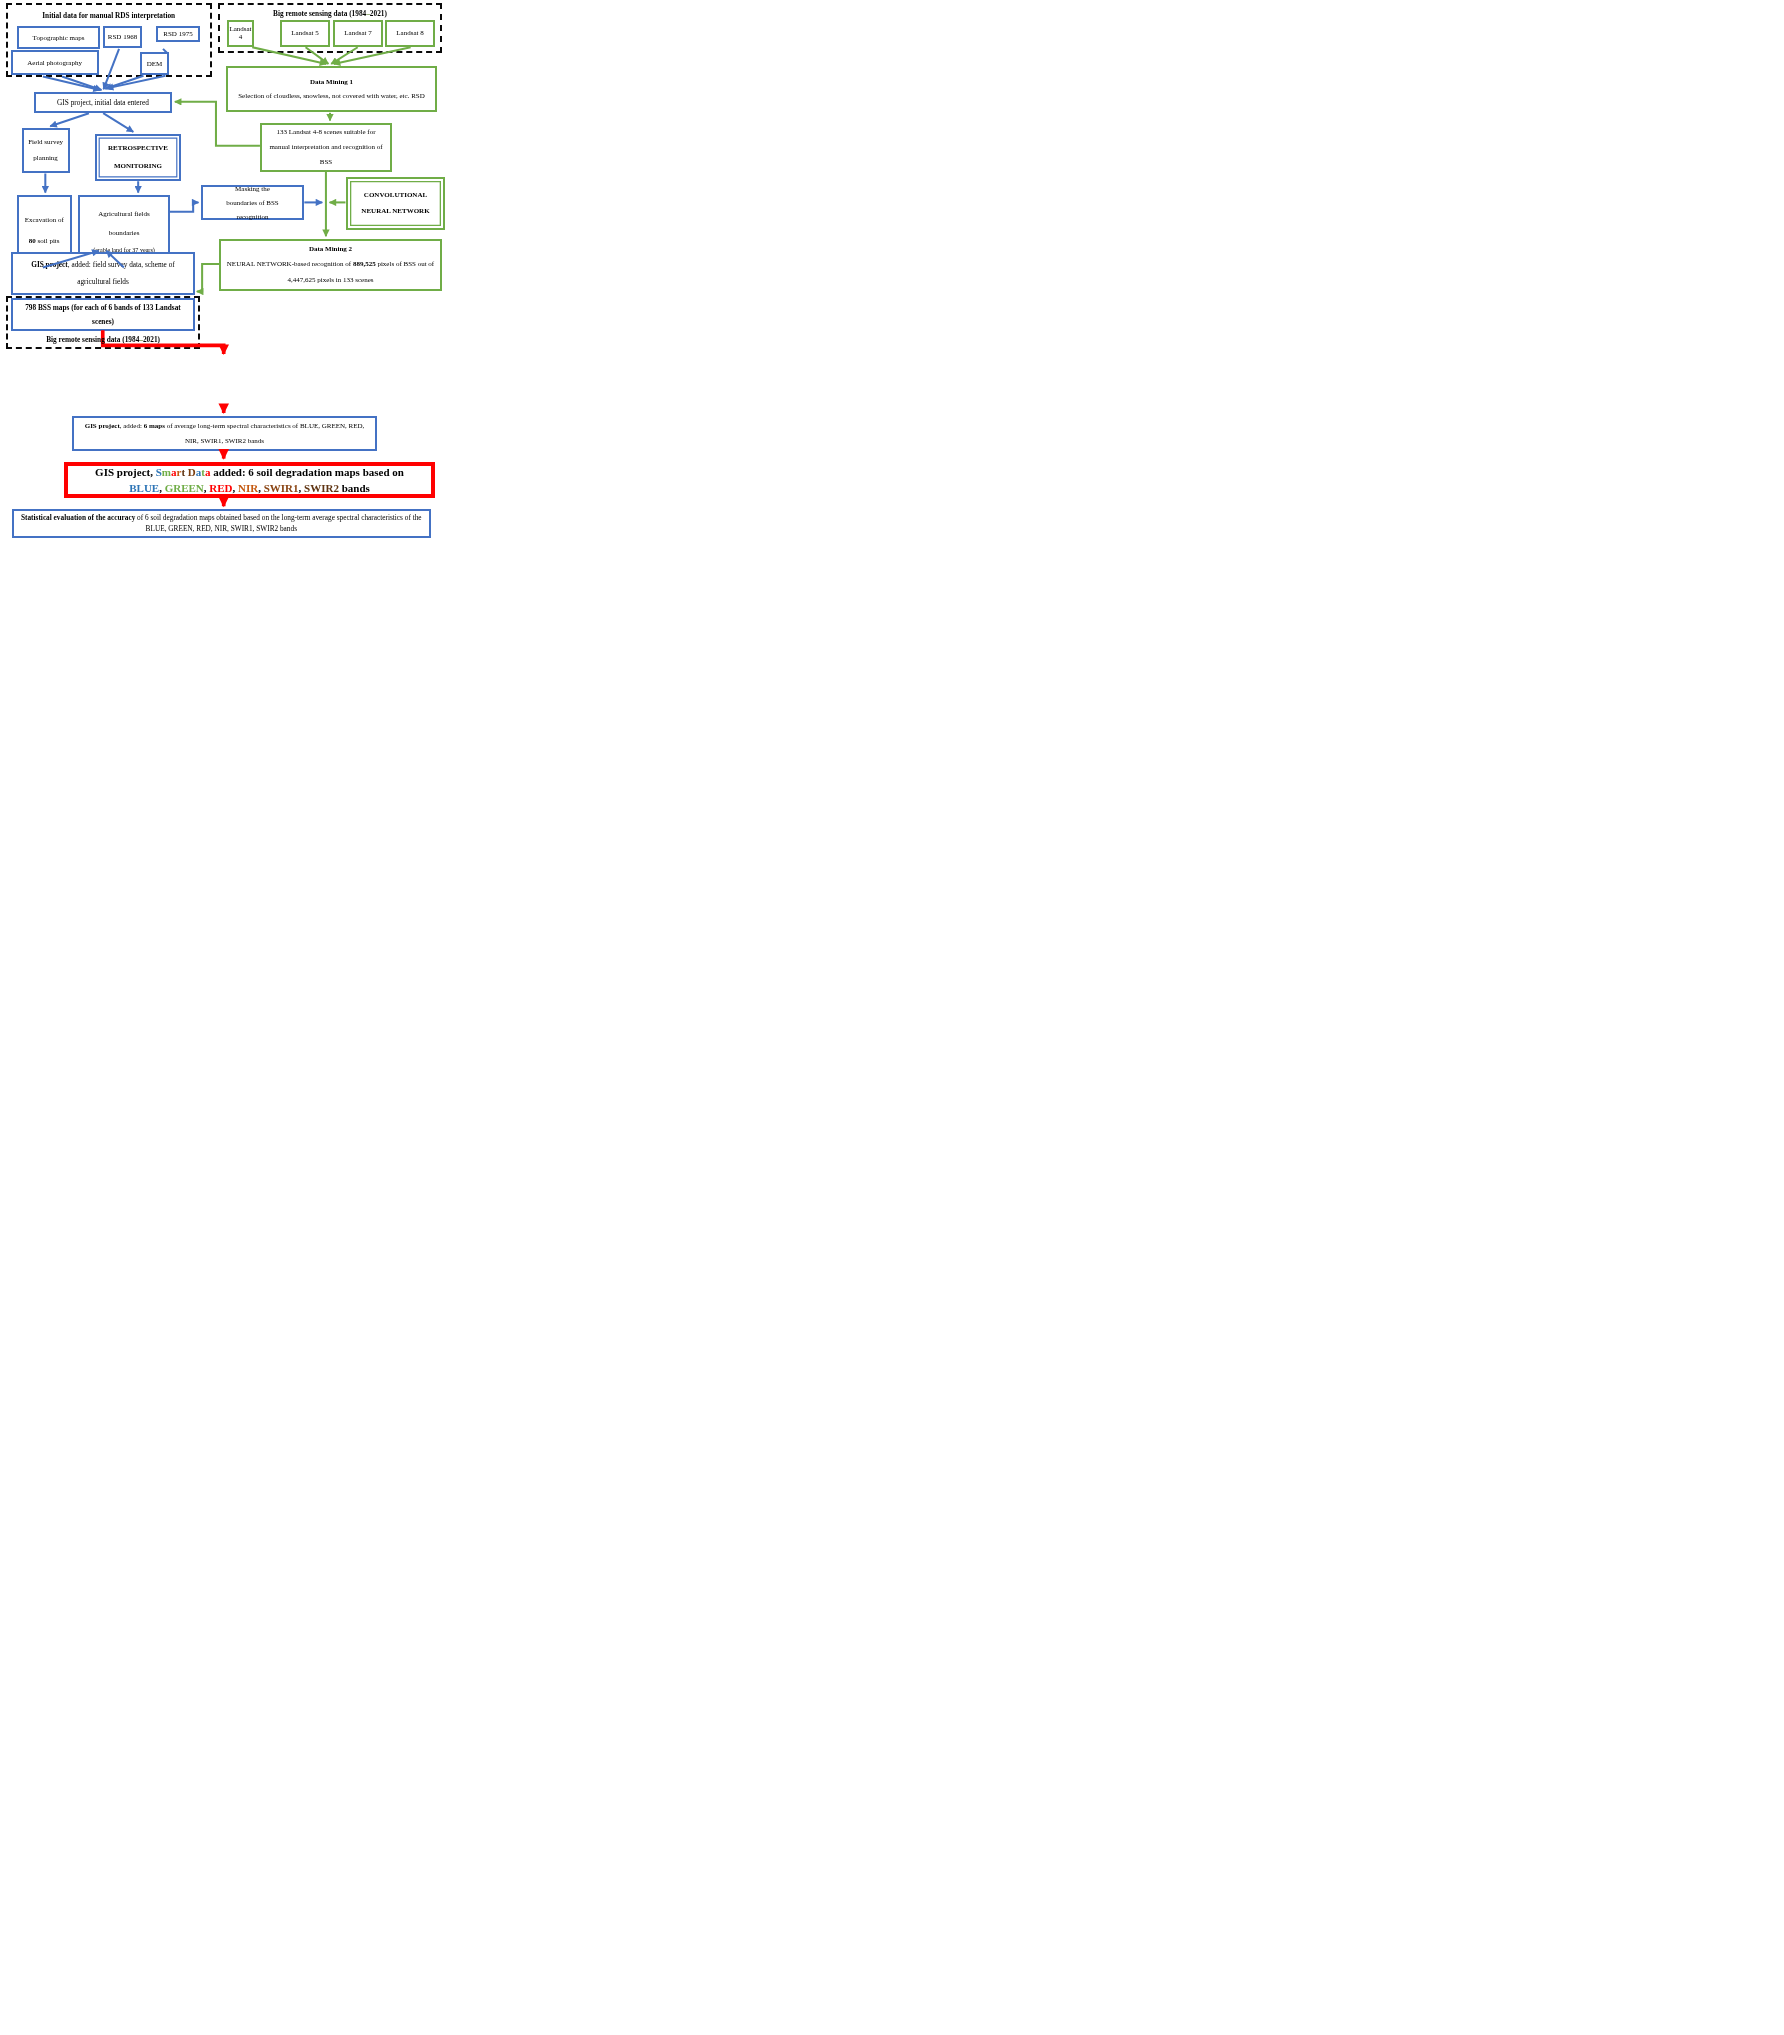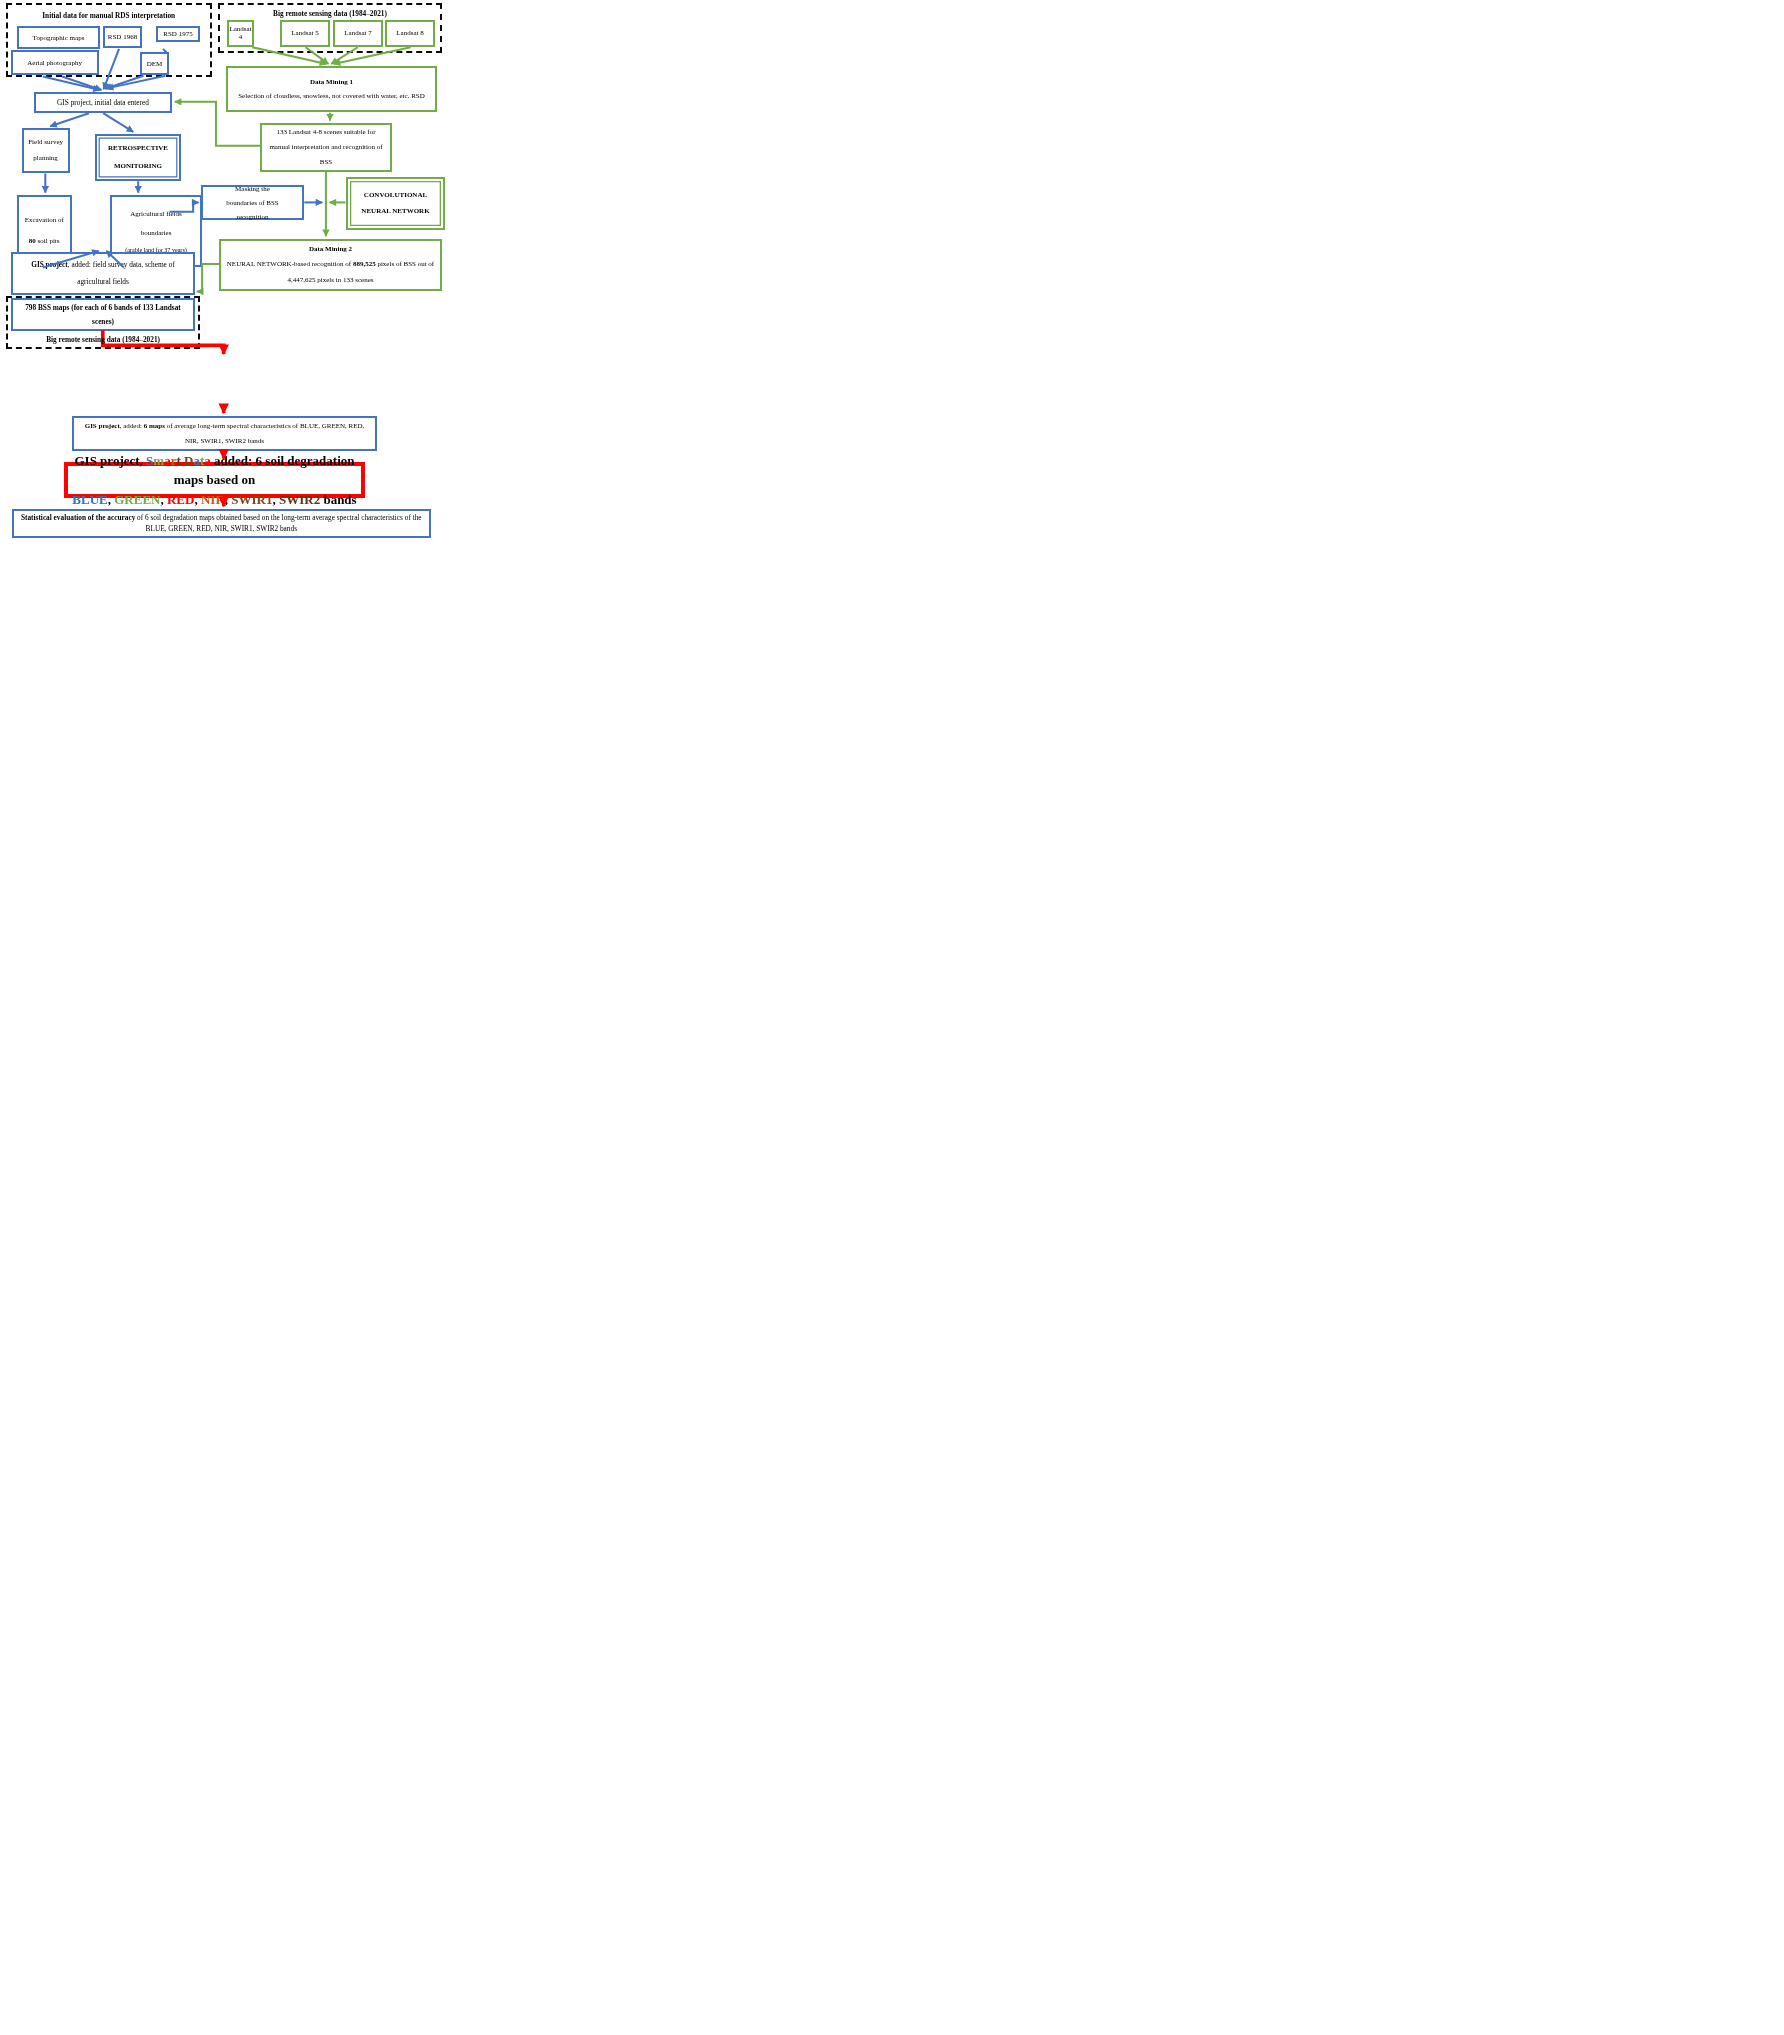--- a/index.html
+++ b/index.html
@@ -132,21 +132,21 @@
     </div>
 
   <div class="box dbl-blue f17 bold" style="left:95px;top:134px;width:86px;height:47px;line-height:2.5;padding:0 4.1px;">
       <span>RETROSPECTIVE MONITORING</span>
     </div>
 
   <div class="box blue f17" style="left:16.7px;top:195px;width:55px;height:72px;line-height:3.0;padding:0 3.3px;">
       <span><span>Excavation of </span><span style="font-weight: bold;">80</span><span> soil pits</span></span>
     </div>
 
-  <div class="box blue f17" style="left:78px;top:195px;width:92px;height:72px;padding:0 3.3px;margin-left:32px;">
+  <div class="box blue f17" style="left:78px;top:195px;width:92px;height:72px;padding:0 3.3px;">
     <div style="line-height:2.8;">Agricultural fields boundaries</div>
     <div style="font-size:6.1px;line-height:2.2;">(arable land for 37 years)</div>
   </div>
 
   <div class="box blue f17" style="left:201px;top:185px;width:103px;height:35px;line-height:2.0;padding:0 17px;">
       <span>Masking the boundaries of BSS recognition</span>
     </div>
 
   <div class="box dbl-green f17 bold" style="left:346px;top:177px;width:99px;height:53px;line-height:2.2;padding:0 5.7px;">
       <span>CONVOLUTIONAL NEURAL NETWORK</span>
@@ -166,21 +166,21 @@
 
   <div class="box blue7 f18 bold" style="left:11px;top:298px;width:184px;height:33px;line-height:1.8;padding:0 4.9px;">
       <span>798 BSS maps (for each of 6 bands of 133 Landsat scenes)</span>
     </div>
 
 
   <div class="box blue7 f17" style="left:72px;top:416px;width:305px;height:35px;line-height:2.1;padding:0 4.9px;">
       <span><span style="font-weight: bold;">GIS project</span><span>, added: </span><span style="font-weight: bold;">6 maps</span><span> of average long-term spectral characteristics of BLUE, GREEN, RED, NIR, SWIR1, SWIR2 bands</span></span>
     </div>
 
-  <div class="box redbox bold" style="left:64px;top:462px;width:301px;height:36px;font-size:13px;line-height:1.5;padding:0 3.3px;">
+  <div class="box redbox bold" style="left:64px;top:462px;width:371px;height:36px;font-size:11px;line-height:1.5;padding:0 3.3px;">
     <div><span>GIS project, </span><span style="color: rgb(46, 117, 182);">S</span><span style="color: rgb(112, 173, 71);">m</span><span style="color: rgb(255, 0, 0);">a</span><span style="color: rgb(197, 90, 17);">r</span><span style="color: rgb(95, 52, 18);">t</span><span> </span><span style="color: rgb(123, 63, 16);">D</span><span style="color: rgb(46, 117, 182);">a</span><span style="color: rgb(112, 173, 71);">t</span><span style="color: rgb(255, 0, 0);">a</span><span> added: 6 soil degradation maps based on</span></div>
     <div><span style="color: rgb(46, 117, 182);">BLUE</span><span>, </span><span style="color: rgb(112, 173, 71);">GREEN</span><span>, </span><span style="color: rgb(255, 0, 0);">RED</span><span>, </span><span style="color: rgb(197, 90, 17);">NIR</span><span>, </span><span style="color: rgb(138, 68, 19);">SWIR1</span><span>, </span><span style="color: rgb(95, 52, 18);">SWIR2</span><span> bands</span></div>
   </div>
 
   <div class="box blue f18" style="left:11.8px;top:509px;width:419px;height:28.5px;line-height:1.6;padding:0 5.7px;">
       <span><span style="font-weight: bold;">Statistical evaluation of the accuracy</span><span> of 6 soil degradation maps obtained based on the long-term average spectral characteristics of the BLUE, GREEN, RED, NIR, SWIR1, SWIR2 bands</span></span>
     </div>
 
 </div>
 

